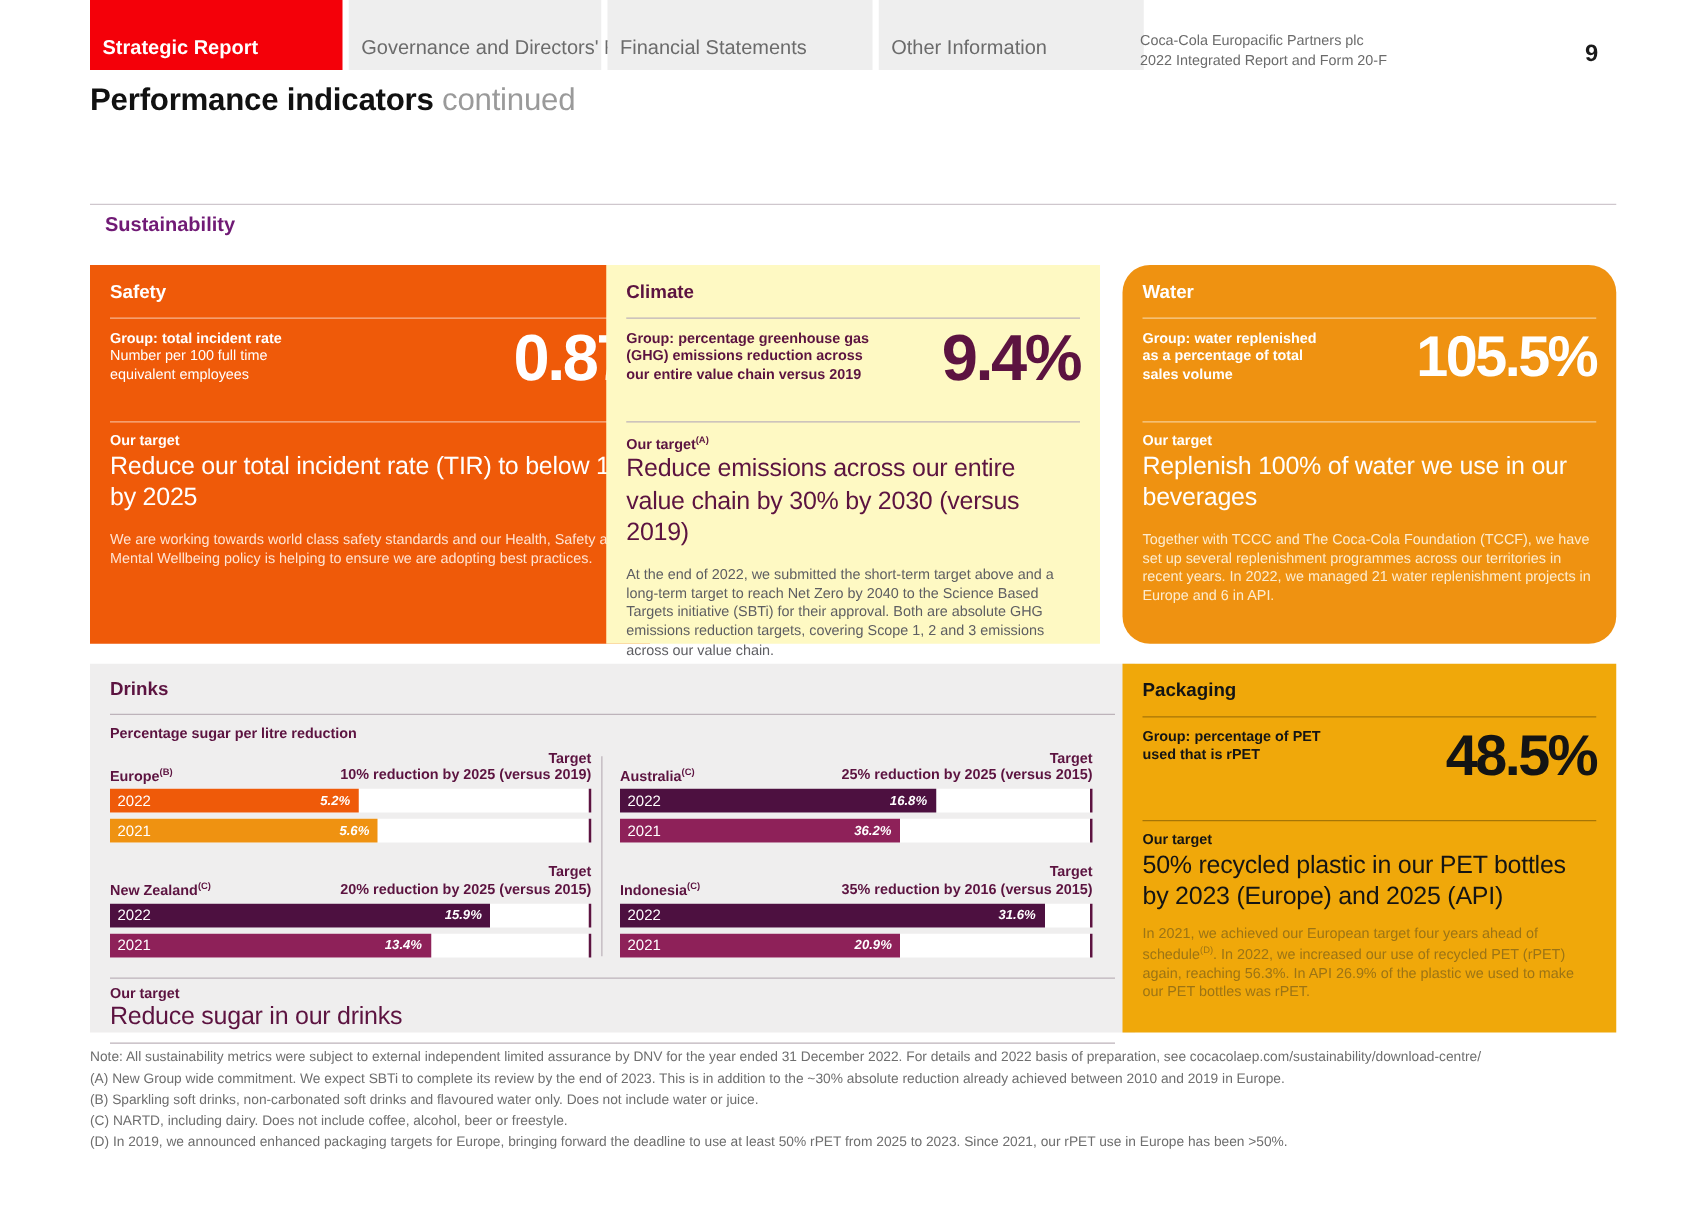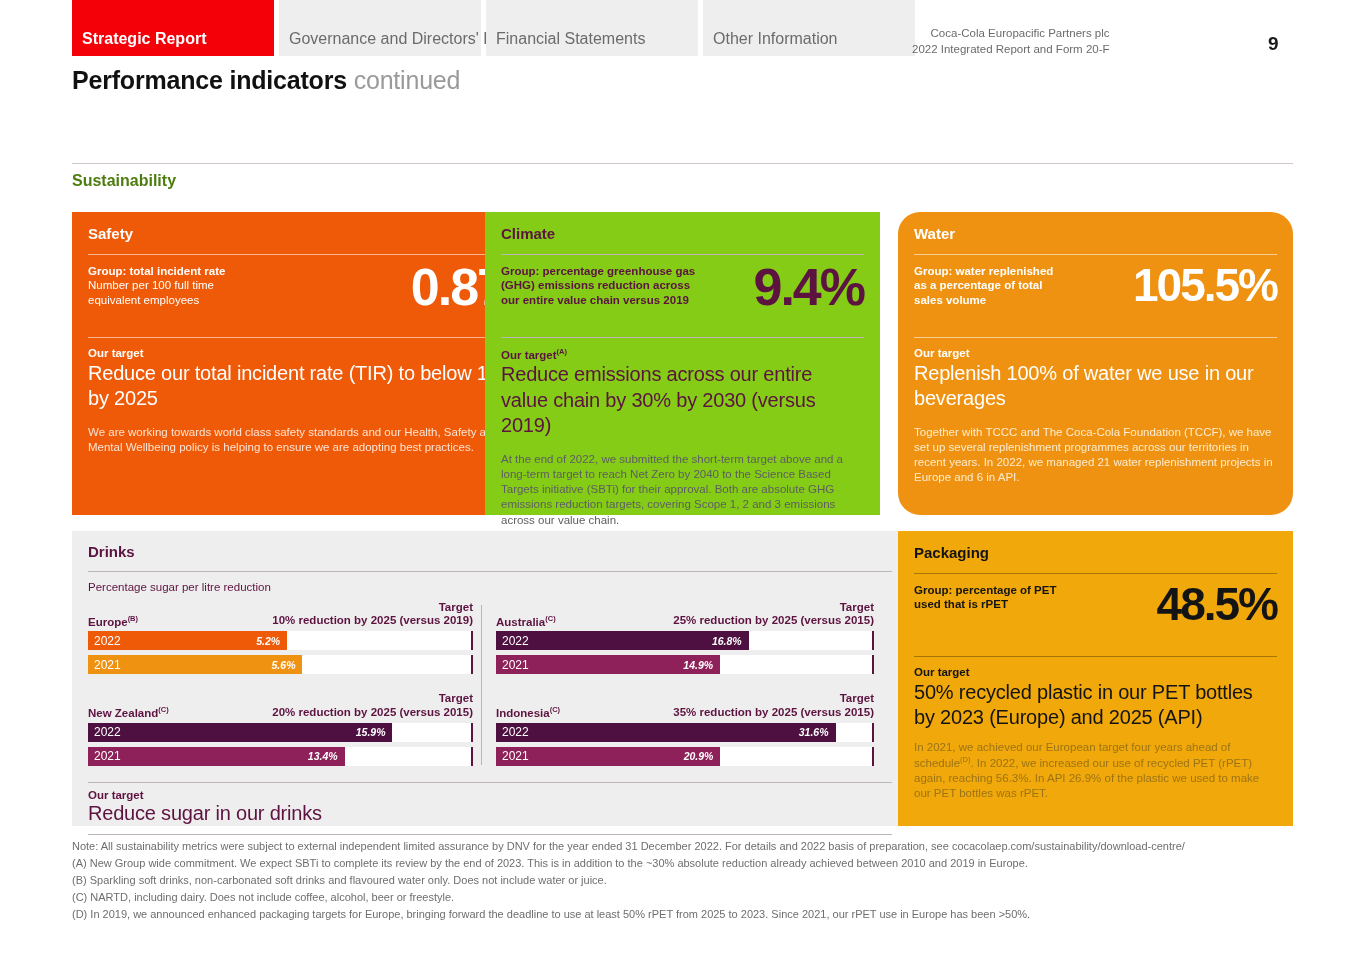--- a/index.html
+++ b/index.html
@@ -27,48 +27,48 @@
     white-space: nowrap;
   }
   .tab.active { background: #f40009; color: #ffffff; font-weight: bold; }
   .tab-w1 { width: 202px; }
   .tab-w2 { width: 202px; }
   .tab-w3 { width: 212px; }
   .tab-w4 { width: 212px; }
 
   .docmeta {
     position: absolute; top: 26px; left: 912px;
-    font-size: 11.5px; color: #6b6b6b; line-height: 1.35; text-align: right;
+    font-size: 11.5px; color: #6b6b6b; line-height: 1.35;
   }
   .pagenum {
     position: absolute; top: 33px; left: 1268px;
     font-size: 19px; font-weight: bold; color: #1a1a1a;
   }
 
   
   .page-title {
     position: absolute; top: 66px; left: 72px;
     font-size: 25px; font-weight: bold; color: #111111;
     letter-spacing: -0.2px;
   }
   .page-title .cont { color: #9a9a9a; font-weight: normal; }
 
   
   .rule-top {
     position: absolute; left: 72px; top: 163px; width: 1221px; height: 1px; background: #cfc7cd;
   }
   .section-title {
-    position: absolute; top: 172px; left: 72px;
-    font-size: 16px; font-weight: bold; color: #4d7c0f;
+    position: absolute; top: 172px; left: 84px;
+    font-size: 16px; font-weight: bold; color: #701a75;
   }
 
   
   .card { position: absolute; padding: 14px 16px 16px 16px; }
   .card-safety   { left: 72px;  top: 212px; width: 448px; height: 303px; background: #ef5a09; color:#ffffff; }
-  .card-climate  { left: 485px; top: 212px; width: 395px; height: 303px; background: #84cc16; color:#5c1340; }
+  .card-climate  { left: 485px; top: 212px; width: 395px; height: 303px; background: #fef9c3; color:#5c1340; }
   .card-water    { left: 898px; top: 212px; width: 395px; height: 303px; background: #ef9211; color:#ffffff;border-radius:22px; }
 
   .card-head { font-size: 15px; font-weight: bold; line-height: 1.1; }
   .hr-light { height: 1px; background: rgba(255,255,255,0.55); margin: 11px 0 9px 0; }
   .hr-dark  { height: 1px; background: #bdb3ba; margin: 11px 0 9px 0; }
 
   .kpi-row { display: flex; align-items: flex-start; justify-content: space-between; min-height: 62px; }
   .kpi-text { font-size: 11.5px; line-height: 1.28; max-width: 232px; }
   .kpi-text .strong { font-weight: bold; display: block; }
   .kpi-text .sub { display: block; }
@@ -82,21 +82,21 @@
   .card-safety .card-body { color: #ffe3d2; }
   .card-water  .card-body { color: #fdeccf; }
   .card-climate .card-body { color: #5e5e62; }
 
   
   .card-drinks {
     position: absolute; left: 72px; top: 531px; width: 836px; height: 295px;
     background: #efeeee; color: #5c1340; padding: 12px 16px 10px 16px;
   }
   .drinks-head { font-size: 15px; font-weight: bold; }
-  .drinks-sub { font-size: 11.5px; font-weight: normal; margin-top: 1px; }
+  .drinks-sub { font-size: 11.5px; font-weight: bold; margin-top: 1px; }
 
   .charts-grid { position: relative; margin-top: 8px; }
   .chart-col-div { position: absolute; left: 393px; top: 4px; width: 1px; height: 160px; background: #bdb3ba; }
 
   .chart-row { display: flex; gap: 16px; }
   .chart-block { width: 385px; }
   .chart-block.pad-left { padding-left: 7px; }
 
   .chart-header { display: flex; justify-content: space-between; align-items: flex-end; position: relative; }
   .chart-region { font-size: 11.5px; font-weight: bold; white-space: nowrap; }
@@ -273,21 +273,21 @@
           </div>
           <div class="bar-track">
             <div class="bar-fill" style="width:67.2%;background:#4d1040">
               <span class="bar-year">2022</span>
               <span class="bar-val">16.8%</span>
             </div>
           </div>
           <div class="bar-track sp">
             <div class="bar-fill" style="width:59.6%;background:#8e2159">
               <span class="bar-year">2021</span>
-              <span class="bar-val">14.9%</span>
+              <span class="bar-val">36.2%</span>
             </div>
           </div>
         </div>
 
       </div>
 
       <div class="chart-gap"></div>
 
       <div class="chart-row">
 
@@ -315,21 +315,21 @@
           </div>
         </div>
 
         <div class="chart-block pad-left">
           <div class="chart-header">
             <div class="chart-region">
               <span>Indonesia</span><sup>(C)</sup>
             </div>
             <div class="chart-target">
               <span class="tw">Target</span>
-              <span>35% reduction by 2025 (versus 2015)</span>
+              <span>35% reduction by 2016 (versus 2015)</span>
             </div>
           </div>
           <div class="bar-track">
             <div class="bar-fill" style="width:90.3%;background:#4d1040">
               <span class="bar-year">2022</span>
               <span class="bar-val">31.6%</span>
             </div>
           </div>
           <div class="bar-track sp">
             <div class="bar-fill" style="width:59.7%;background:#8e2159">

